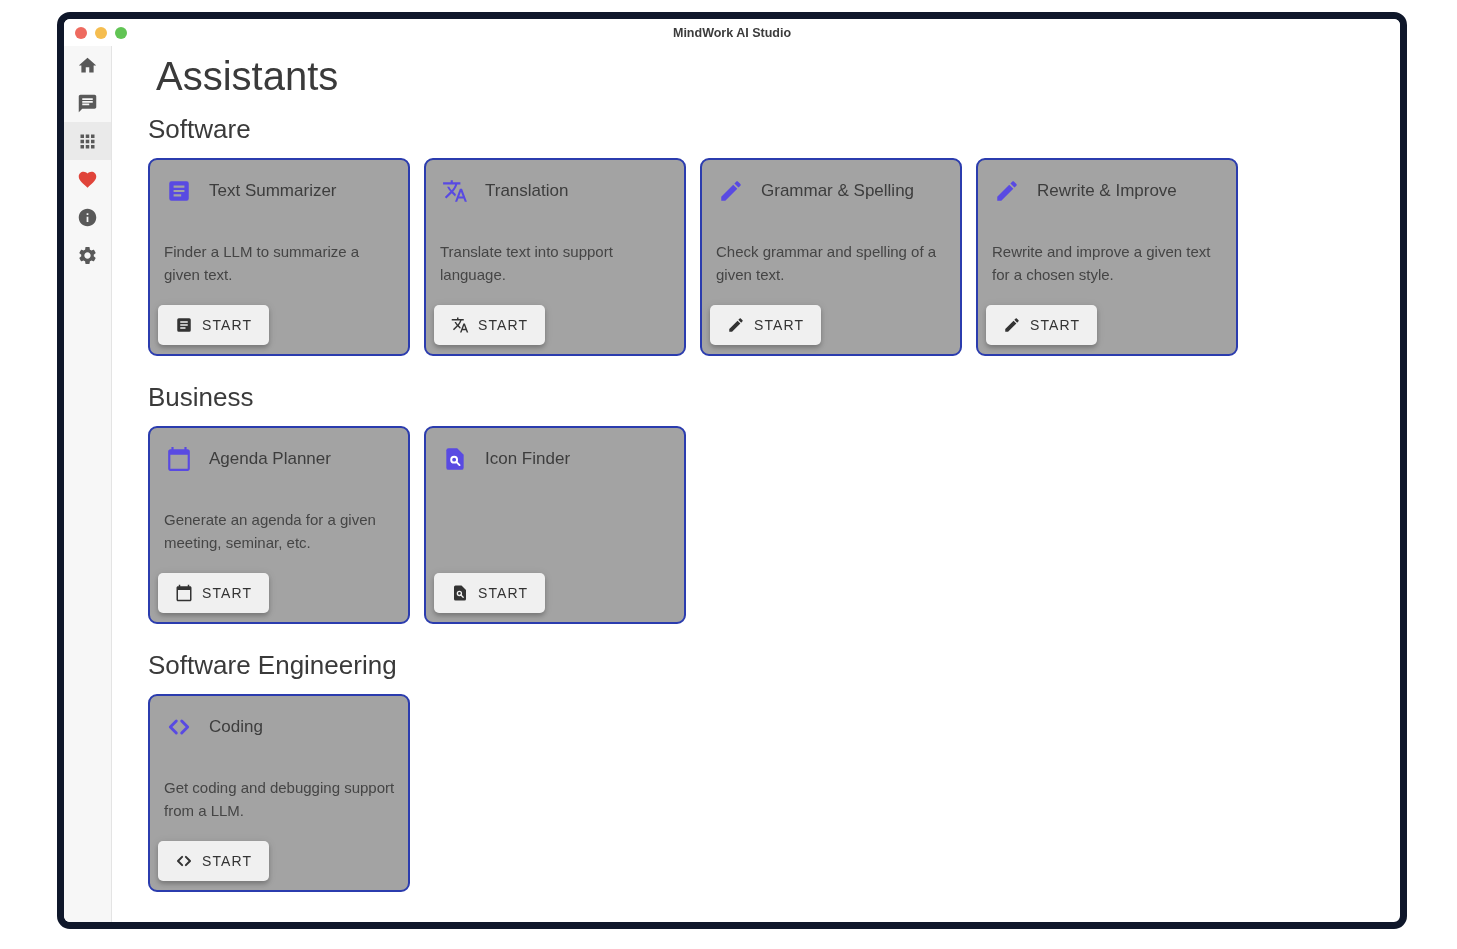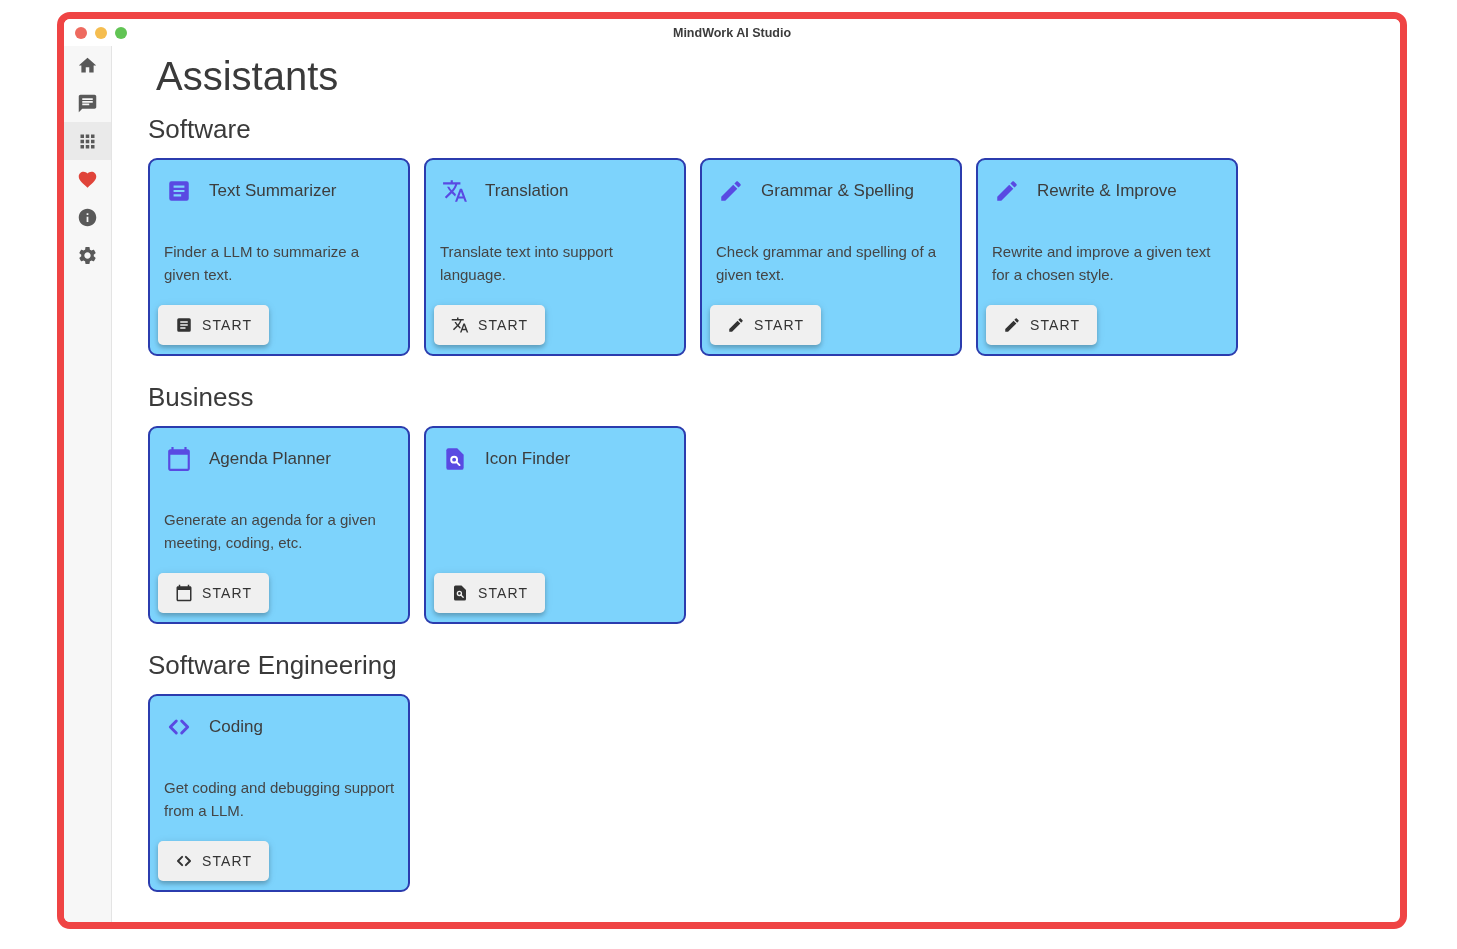--- a/index.html
+++ b/index.html
@@ -10,21 +10,21 @@
     --icon-gray:#595959;
   }
   *{box-sizing:border-box;}
   html,body{margin:0;padding:0;}
   body{
     width:1457px;height:949px;background:#ffffff;position:relative;
     font-family:"Liberation Sans", sans-serif;color:var(--ink);
   }
   .window{
     position:absolute;left:57px;top:12px;width:1350px;height:917px;
-    background:#ffffff;border:7px solid #ef4444;border-radius:13px;overflow:hidden;
+    background:#ffffff;border:7px solid #0f172a;border-radius:13px;overflow:hidden;
   }
   
   .titlebar{
     height:27px;position:relative;display:flex;align-items:center;justify-content:center;
     background:#ffffff;
   }
   .traffic-lights{position:absolute;left:11px;top:50%;transform:translateY(-50%);display:flex;gap:8px;}
   .light{width:12px;height:12px;border-radius:50%;}
   .light.red{background:#ee6a5f;}
   .light.yellow{background:#f5bd4f;}
@@ -39,21 +39,21 @@
   .side-item{height:38px;display:flex;align-items:center;justify-content:center;cursor:pointer;}
   .side-item.active{background:#eaeaea;}
   .side-item svg{width:21px;height:21px;fill:var(--icon-gray);}
   .side-item svg.heart{fill:var(--heart);}
   .main{flex:1;padding:0 0 0 36px;overflow:hidden;}
   h1.page-title{font-size:40px;line-height:44px;font-weight:400;color:var(--ink);margin:8px 8px 0;}
   h2.section-title{font-size:26px;line-height:30px;font-weight:400;color:var(--ink);margin:16px 0 14px;}
   h2.section-title.later{margin-top:26px;}
   .cards-row{display:flex;gap:14px;}
   .card{
-    position:relative;width:262px;height:198px;background:#7dd3fc;
+    position:relative;width:262px;height:198px;background:#a3a3a3;
     border:2px solid var(--card-border);border-radius:9px;
   }
   .card-header{position:absolute;top:18px;left:16px;display:flex;align-items:center;gap:17px;}
   .card-header svg{width:26px;height:26px;fill:var(--accent);flex-shrink:0;}
   .card-header svg .stroke{stroke:var(--accent);fill:none;}
   .card-header svg .hole{stroke:#ffffff;fill:none;}
   .card-title{font-size:17px;font-weight:500;color:#3d3d3d;}
   .card-desc{
     position:absolute;top:80px;left:14px;width:232px;
     font-size:15px;line-height:23px;color:#454545;
@@ -191,21 +191,21 @@
       <h2 class="section-title later">Business</h2>
       <div class="cards-row">
 
         <div class="card">
           <div class="card-header">
             <svg viewBox="0 0 24 24">
                 <path d="M20 3h-1V1h-2v2H7V1H5v2H4c-1.1 0-2 .9-2 2v16c0 1.1.9 2 2 2h16c1.1 0 2-.9 2-2V5c0-1.1-.9-2-2-2zm0 18H4V8h16v13z"></path>
               </svg>
             <span class="card-title">Agenda Planner</span>
           </div>
-          <div class="card-desc">Generate an agenda for a given meeting, coding, etc.</div>
+          <div class="card-desc">Generate an agenda for a given meeting, seminar, etc.</div>
           <button class="start-btn">
             <svg viewBox="0 0 24 24">
                 <path d="M20 3h-1V1h-2v2H7V1H5v2H4c-1.1 0-2 .9-2 2v16c0 1.1.9 2 2 2h16c1.1 0 2-.9 2-2V5c0-1.1-.9-2-2-2zm0 18H4V8h16v13z"></path>
               </svg>
             <span>START</span>
           </button>
         </div>
 
         <div class="card">
           <div class="card-header">

